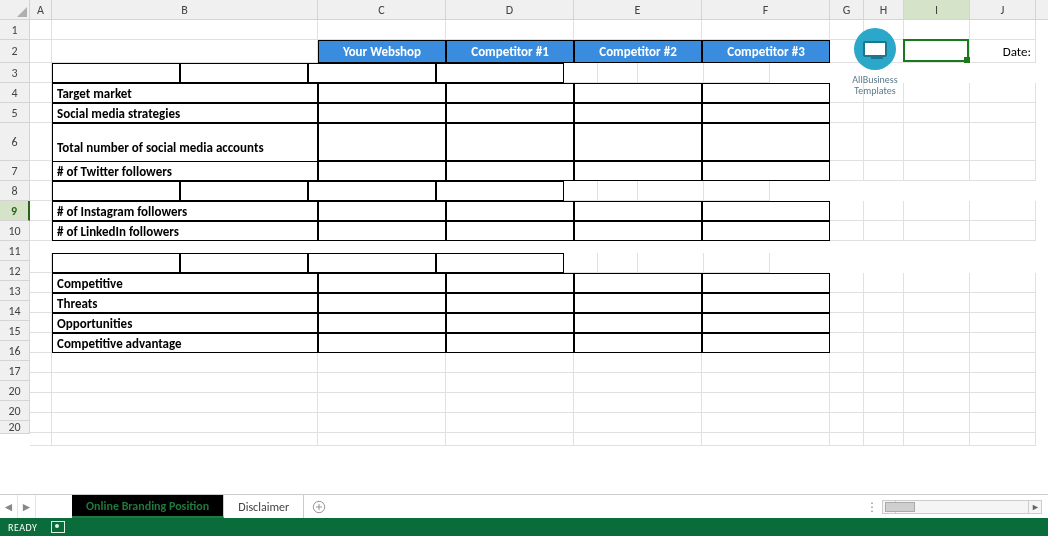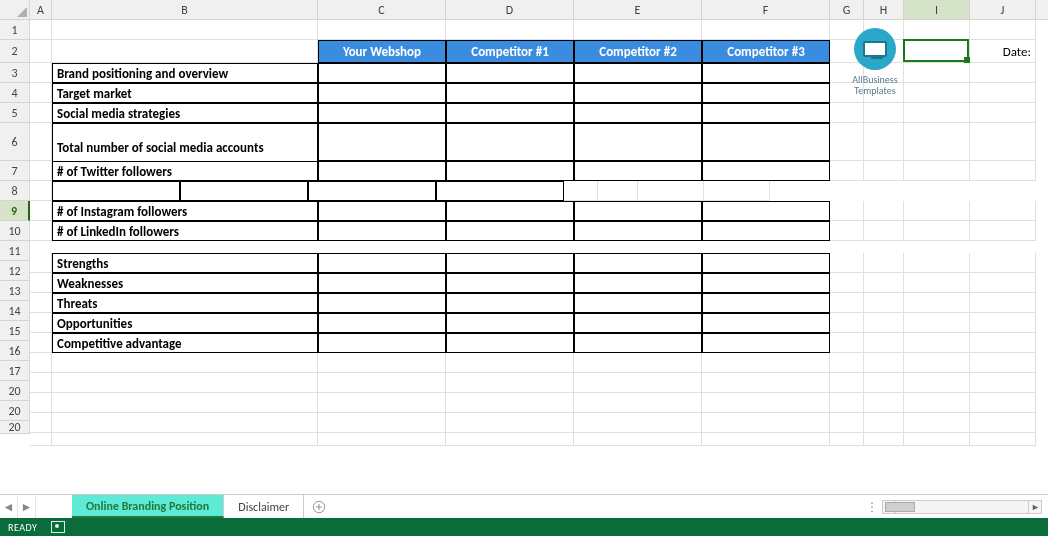--- a/index.html
+++ b/index.html
@@ -183,21 +183,21 @@
       align-items: center;
       border-right: 1px solid #ccc;
       background: #fff;
       color: #444;
       cursor: pointer;
     }
     .tab.active {
       color: #1f7a3e;
       font-weight: bold;
       border-bottom: 2px solid #1f7a3e;
-      background: #5eead4;
+      background: #000000;
     }
     .tab-add {
       width: 30px;
       display: flex;
       align-items: center;
       justify-content: center;
       color: #888;
       cursor: pointer;
     }
     .tab-add svg { width: 14px; height: 14px; }
@@ -318,21 +318,20 @@
         <div class="cell cD hdr-cell" style="height: 23px;">Competitor #1</div>
         <div class="cell cE hdr-cell" style="height: 23px;">Competitor #2</div>
         <div class="cell cF hdr-cell" style="height: 23px;">Competitor #3</div>
         <div class="cell cG" style="height: 23px;"></div>
         <div class="cell cH" style="height: 23px;"></div>
         <div class="cell cI" style="height: 23px;"></div>
         <div class="cell cJ date-label" style="height: 23px;">Date:</div>
       </div>
       <div class="row" style="height: 20px;">
         <div class="cell cA" style="height: 20px;"></div>
-        <div class="cell cB lbl-cell" style="height: 20px;">Brand positioning and overview</div>
         <div class="cell cC tbl-cell" style="height: 20px;"></div>
         <div class="cell cD tbl-cell" style="height: 20px;"></div>
         <div class="cell cE tbl-cell" style="height: 20px;"></div>
         <div class="cell cF tbl-cell" style="height: 20px;"></div>
         <div class="cell cG" style="height: 20px;"></div>
         <div class="cell cH" style="height: 20px;"></div>
         <div class="cell cI" style="height: 20px;"></div>
         <div class="cell cJ" style="height: 20px;"></div>
       </div>
       <div class="row" style="height: 20px;">
@@ -413,33 +412,32 @@
         <div class="cell cD tbl-cell" style="height: 20px;"></div>
         <div class="cell cE tbl-cell" style="height: 20px;"></div>
         <div class="cell cF tbl-cell" style="height: 20px;"></div>
         <div class="cell cG" style="height: 20px;"></div>
         <div class="cell cH" style="height: 20px;"></div>
         <div class="cell cI" style="height: 20px;"></div>
         <div class="cell cJ" style="height: 20px;"></div>
       </div>
       <div class="row" style="height: 20px;">
         <div class="cell cA" style="height: 20px;"></div>
-        <div class="cell cB lbl-cell" style="height: 20px;">Strengths</div>
-        <div class="cell cC tbl-cell" style="height: 20px;"></div>
-        <div class="cell cD tbl-cell" style="height: 20px;"></div>
-        <div class="cell cE tbl-cell" style="height: 20px;"></div>
-        <div class="cell cF tbl-cell" style="height: 20px;"></div>
-        <div class="cell cG" style="height: 20px;"></div>
-        <div class="cell cH" style="height: 20px;"></div>
-        <div class="cell cI" style="height: 20px;"></div>
-        <div class="cell cJ" style="height: 20px;"></div>
-      </div>
-      <div class="row" style="height: 20px;">
-        <div class="cell cA" style="height: 20px;"></div>
-        <div class="cell cB lbl-cell" style="height: 20px;">Weaknesses</div>
+        <div class="cell cC tbl-cell" style="height: 20px;"></div>
+        <div class="cell cD tbl-cell" style="height: 20px;"></div>
+        <div class="cell cE tbl-cell" style="height: 20px;"></div>
+        <div class="cell cF tbl-cell" style="height: 20px;"></div>
+        <div class="cell cG" style="height: 20px;"></div>
+        <div class="cell cH" style="height: 20px;"></div>
+        <div class="cell cI" style="height: 20px;"></div>
+        <div class="cell cJ" style="height: 20px;"></div>
+      </div>
+      <div class="row" style="height: 20px;">
+        <div class="cell cA" style="height: 20px;"></div>
+        <div class="cell cB lbl-cell" style="height: 20px;">Competitive</div>
         <div class="cell cC tbl-cell" style="height: 20px;"></div>
         <div class="cell cD tbl-cell" style="height: 20px;"></div>
         <div class="cell cE tbl-cell" style="height: 20px;"></div>
         <div class="cell cF tbl-cell" style="height: 20px;"></div>
         <div class="cell cG" style="height: 20px;"></div>
         <div class="cell cH" style="height: 20px;"></div>
         <div class="cell cI" style="height: 20px;"></div>
         <div class="cell cJ" style="height: 20px;"></div>
       </div>
       <div class="row" style="height: 20px;">

